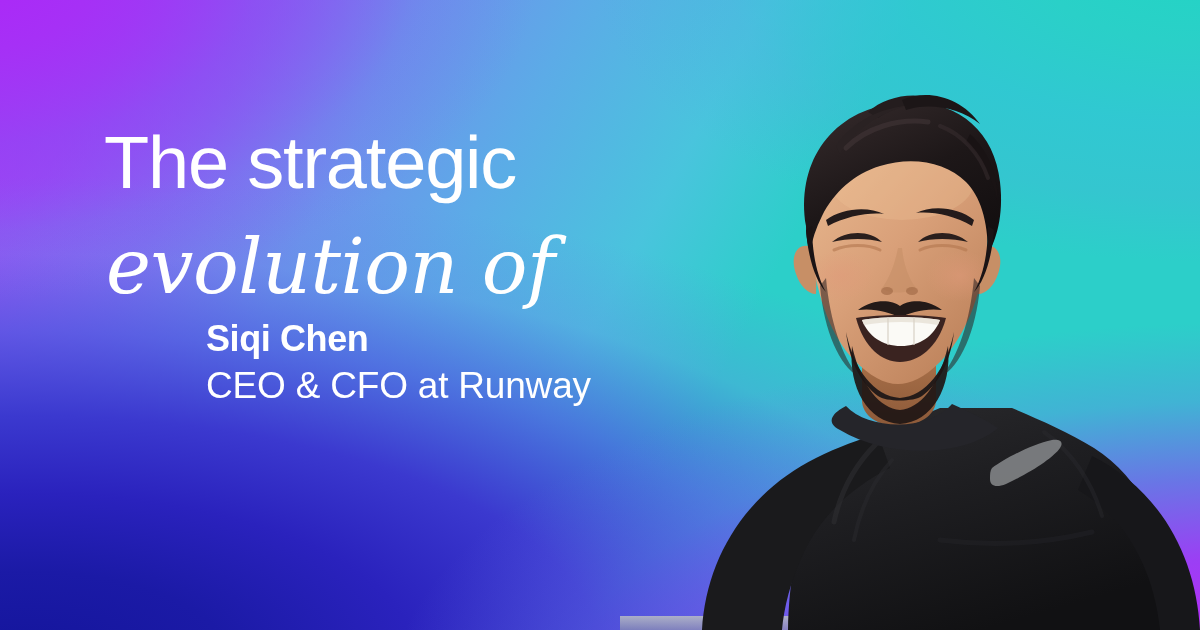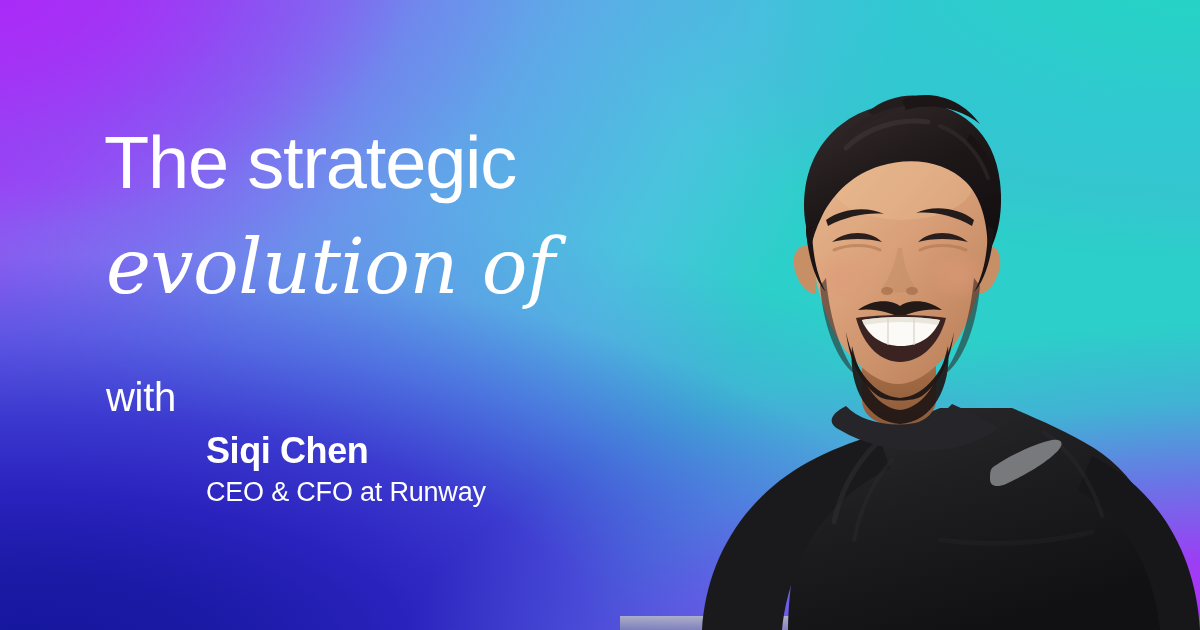--- a/index.html
+++ b/index.html
@@ -126,21 +126,21 @@
     font-family: "Liberation Sans", sans-serif;
     font-weight: 700;
     font-size: 36px;
     line-height: 1.12;
     letter-spacing: -0.4px;
     margin: 0;
   }
   .speaker-role {
     font-family: "Liberation Sans", sans-serif;
     font-weight: 400;
-    font-size: 27px;
+    font-size: 37px;
     line-height: 1.2;
     letter-spacing: -0.2px;
     margin: 5px 0 0 0;
   }
 
   
   .portrait {
     position: absolute;
     right: 0;
     bottom: 0;
@@ -308,21 +308,20 @@
 
       <path d="M206 78 C226 58 258 48 288 52" stroke="#4a3c3d" stroke-width="5" fill="none" opacity="0.45" stroke-linecap="round"></path>
       <path d="M300 56 C322 64 340 84 348 108" stroke="#413436" stroke-width="4" fill="none" opacity="0.4" stroke-linecap="round"></path>
     </svg>
   </div>
 
   <div class="text-block">
     <div class="title-line-1">The strategic</div>
     <div class="title-line-2">evolution of</div>
 
-    <div class="with-label">with</div>
 
     <div class="speaker-block">
       <div class="speaker-name">Siqi Chen</div>
       <div class="speaker-role">CEO &amp; CFO at Runway</div>
     </div>
   </div>
 
 </div>
 
 </body></html>

